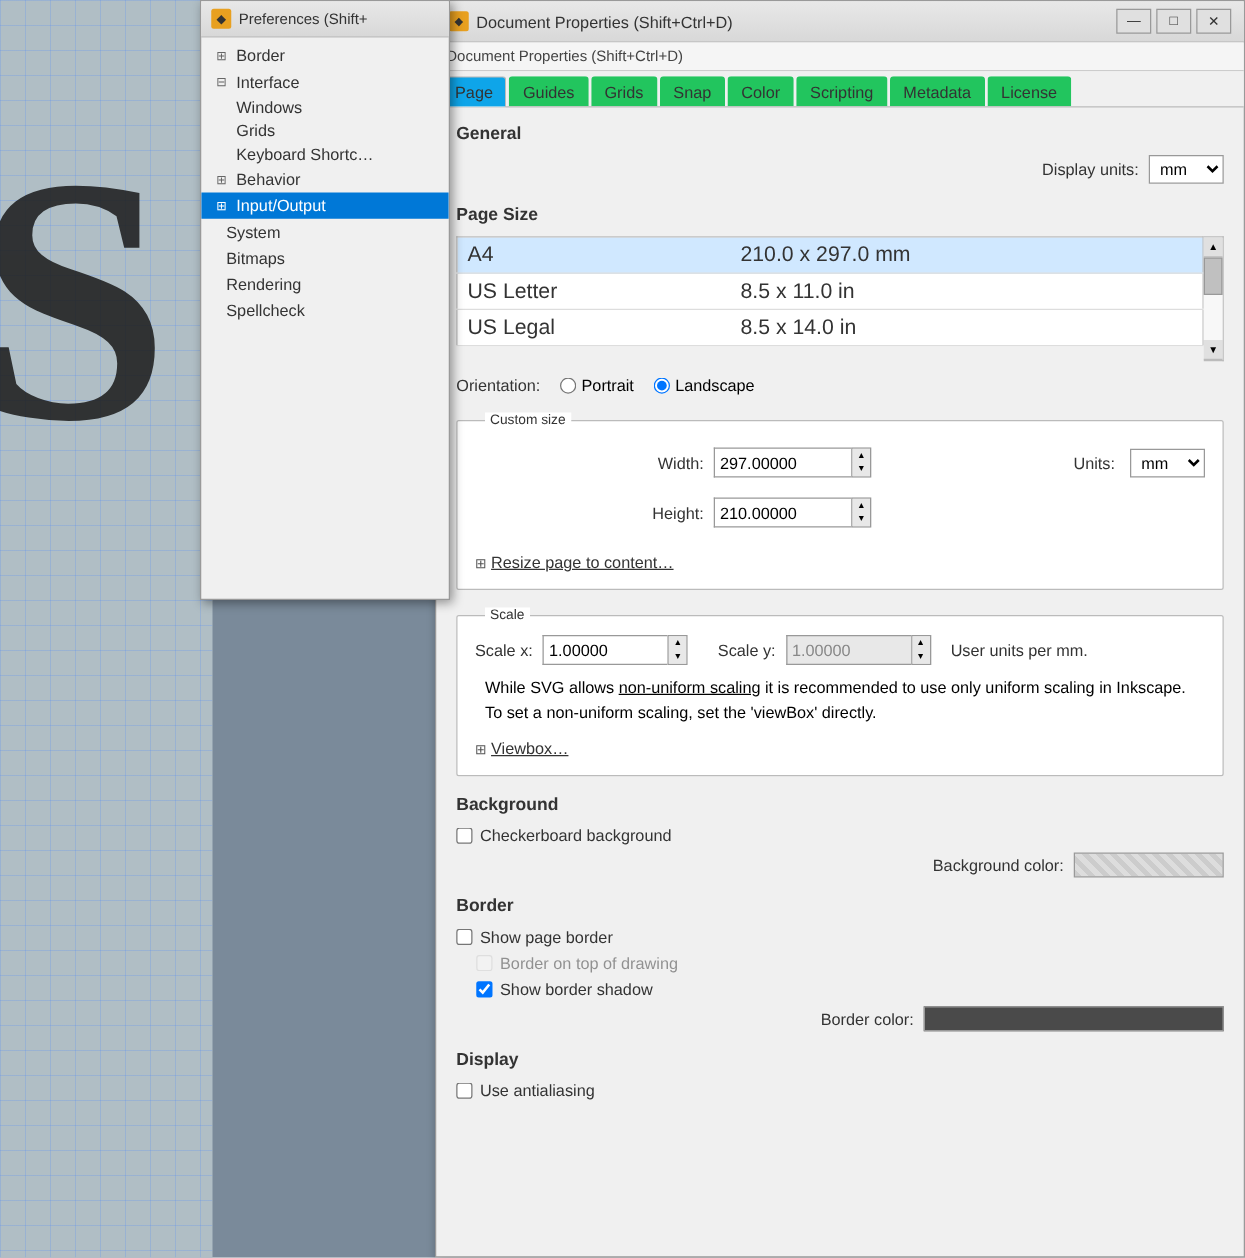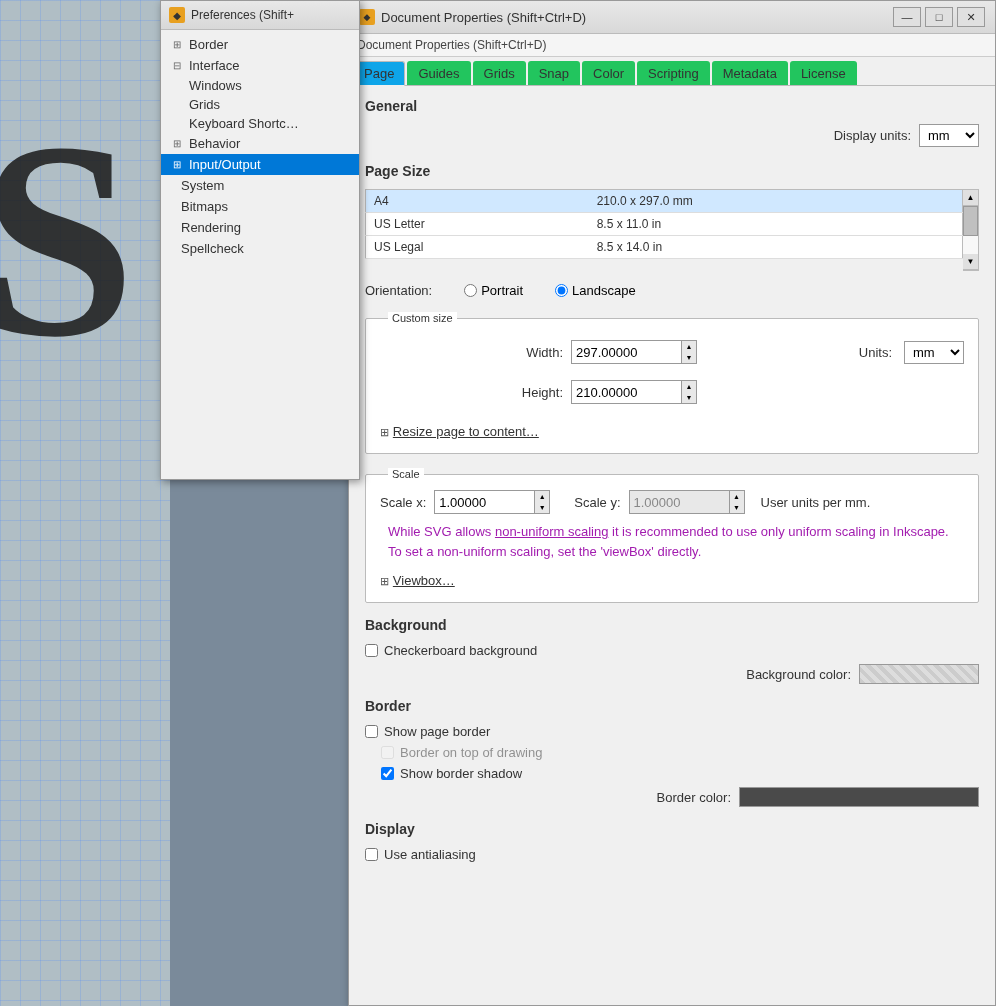--- a/index.html
+++ b/index.html
@@ -127,21 +127,21 @@
       font-size: 14px; font-weight: bold; color: #333; margin-bottom: 10px;
     }
 
     
     .page-size-table {
       width: 100%; border: 1px solid #bbb; margin-bottom: 12px;
       border-collapse: collapse; background: white;
     }
     .page-size-table tr:first-child { background: #d0e8ff; }
     .page-size-table td {
-      padding: 4px 8px; font-size: 12px; color: #333;
+      padding: 4px 8px; font-size: 17px; color: #333;
       border-bottom: 1px solid #ddd;
     }
 
     .page-size-container {
       display: flex; margin-bottom: 12px;
     }
     .page-size-table-wrap { flex: 1; }
 
     .scrollbar-area {
       width: 16px; background: #f0f0f0; border: 1px solid #bbb; border-left: none;
@@ -154,21 +154,21 @@
     }
     .scrollbar-track {
       flex: 1; background: #f8f8f8;
     }
     .scrollbar-thumb {
       width: 100%; height: 30px; background: #c0c0c0; border: 1px solid #999;
     }
 
     
     .orientation-row {
-      display: flex; align-items: center; margin-bottom: 14px; gap: 32px;
+      display: flex; align-items: center; margin-bottom: 14px; gap: 16px;
     }
     .orientation-label { font-size: 13px; color: #333; }
     .radio-option { display: flex; align-items: center; gap: 4px; font-size: 13px; cursor: pointer; }
     input[type="radio"] { cursor: pointer; }
 
     
     .fieldset-box {
       border: 1px solid #bbb; padding: 10px 14px; margin-bottom: 14px;
       border-radius: 2px; background: white;
     }
@@ -208,21 +208,21 @@
       border-radius: 2px; background: white;
     }
     .scale-row {
       display: flex; align-items: center; gap: 8px; margin-bottom: 8px;
     }
     .scale-label { font-size: 13px; color: #333; }
     .scale-note {
       font-size: 13px; color: #333; margin: 8px 0; padding-left: 8px;
       line-height: 1.5;
     }
-    .scale-note span { color: #a21caf; }
+    .scale-note span { color: #000000; }
 
     .viewbox-link {
       display: flex; align-items: center; gap: 4px; font-size: 13px; color: #333;
       cursor: pointer; padding: 4px 0; text-decoration: underline;
     }
 
     
     .background-section { margin-bottom: 14px; }
     .checkbox-row {
       display: flex; align-items: center; gap: 6px; margin-bottom: 6px; font-size: 13px; color: #333;

